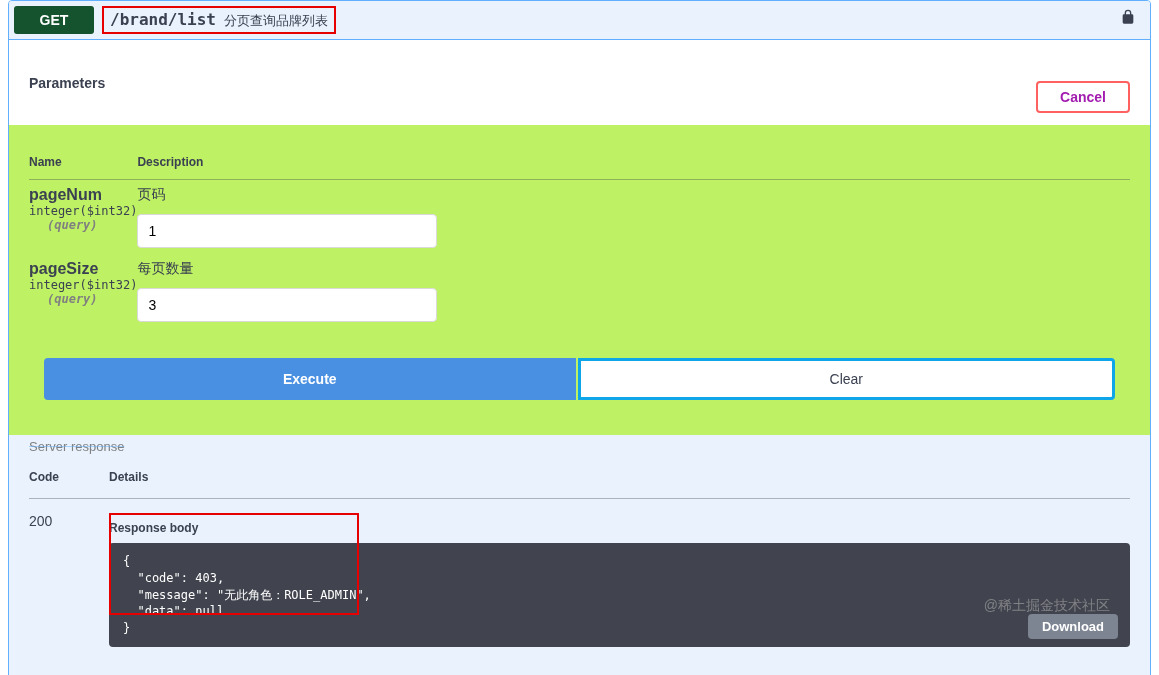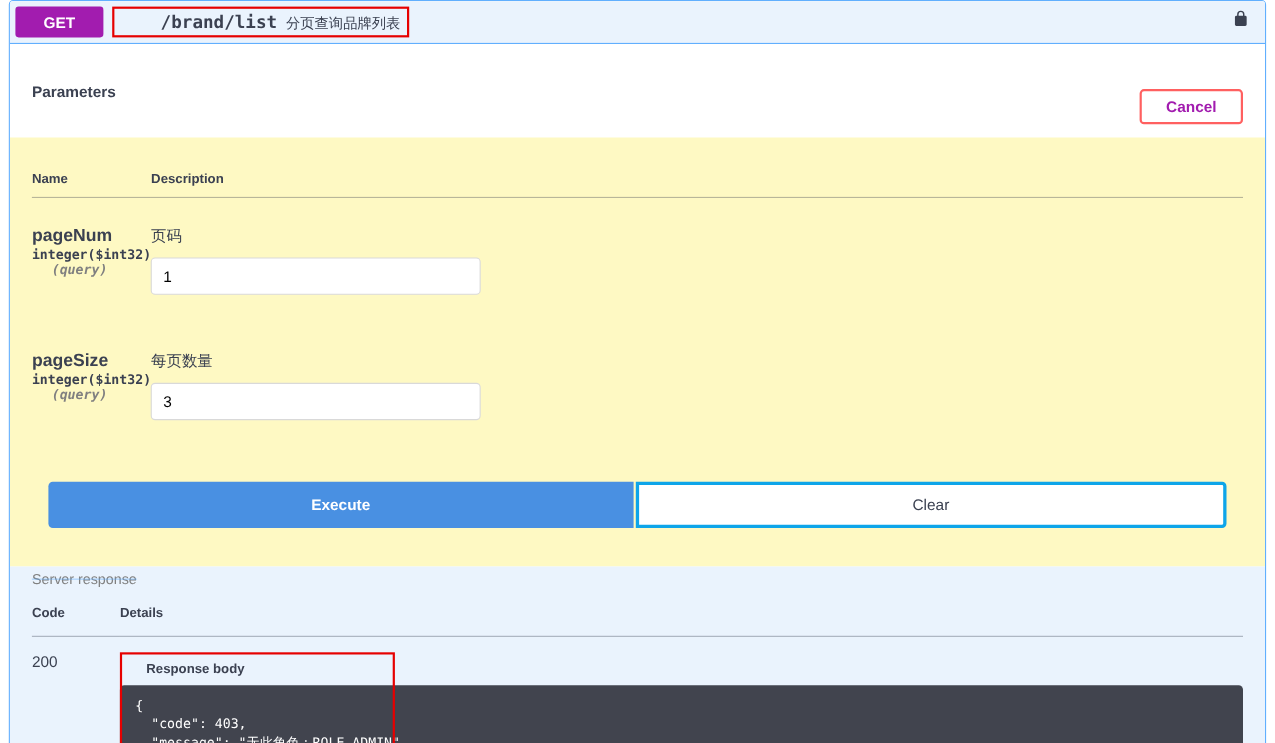--- a/index.html
+++ b/index.html
@@ -1,53 +1,53 @@
 <!DOCTYPE html>
 <html><head>
   <meta charset="utf-8">
   <style>
     * { box-sizing: border-box; margin: 0; padding: 0; }
     body { font-family: -apple-system, BlinkMacSystemFont, "Segoe UI", Helvetica, Arial, sans-serif; background: #fff; font-size: 14px; color: #3b4151; }
     .opblock { border: 1px solid #61affe; border-radius: 4px; margin: 0 8px; background: #fff; overflow: hidden; }
     .opblock-summary { display: flex; align-items: center; padding: 5px; background: #eaf3fd; border-bottom: 1px solid #61affe; cursor: pointer; position: relative; }
-    .method-badge { background: #a21caf; color: #fff; font-weight: 700; padding: 6px 15px; border-radius: 3px; min-width: 80px; text-align: center; font-size: 14px; }
+    .method-badge { background: #14532d; color: #fff; font-weight: 700; padding: 6px 15px; border-radius: 3px; min-width: 80px; text-align: center; font-size: 14px; }
     .path-box { border: 2px solid #e60000; padding: 2px 6px; margin-left: 8px; display: inline-flex; align-items: baseline; gap: 8px; }
-    .path-text { font-family: monospace; font-weight: 600; font-size: 16px; color: #3b4151; margin-left: 36px; }
+    .path-text { font-family: monospace; font-weight: 600; font-size: 16px; color: #3b4151; }
     .path-desc { font-size: 13px; color: #3b4151; }
     .lock { position: absolute; right: 14px; top: 8px; font-size: 16px; }
     .section-header { display: flex; justify-content: space-between; align-items: center; padding: 12px 20px; background: #fff; }
     .section-title { font-weight: 700; font-size: 14px; color: #3b4151; }
     .cancel-btn { border: 2px solid #ff6060; color: #a21caf; background: transparent; padding: 6px 22px; border-radius: 4px; font-weight: 700; cursor: pointer; font-size: 14px; margin-top: 29px; }
-    .params-body { background: #fef9c3; padding: 20px; }
+    .params-body { background: #bef264; padding: 20px; }
     .params-table { width: 100%; border-collapse: collapse; }
     .params-table th { text-align: left; font-size: 12px; font-weight: 700; color: #3b4151; padding: 10px 0; border-bottom: 1px solid rgba(59,65,81,0.2); }
-    .params-table td { padding: 26px 0; vertical-align: top; }
+    .params-table td { padding: 6px 0; vertical-align: top; }
     .param-name-cell { width: 90px; padding-right: 0px; }
     .param-name { font-weight: 700; font-size: 16px; color: #3b4151; }
-    .param-type { font-weight: 700; font-size: 12px; color: #3b4151; font-family: monospace; }
+    .param-type { font-weight: 400; font-size: 12px; color: #3b4151; font-family: monospace; }
     .param-in { font-style: italic; font-weight: 700; font-size: 12px; color: #808080; font-family: monospace; margin-left: 18px; }
     .param-desc { font-size: 14px; color: #3b4151; margin-bottom: 10px; }
     .param-input { width: 300px; padding: 8px 10px; border: 1px solid #d9d9d9; border-radius: 4px; font-size: 14px; background: #fff; }
     .action-row { display: flex; gap: 2px; padding: 30px 15px 15px 15px; }
     .execute-btn { flex: 1; background: #4990e2; color: #fff; font-weight: 700; padding: 10px; border: none; cursor: pointer; border-radius: 4px 0 0 4px; font-size: 14px; }
     .clear-btn { flex: 1; background: #fff; color: #3b4151; font-weight: 400; padding: 10px; border: 3px solid #0ea5e9; cursor: pointer; border-radius: 0 4px 4px 0; font-size: 14px; }
     .responses-header { display: flex; justify-content: space-between; align-items: center; padding: 14px 20px; background: #fff; border-top: 1px solid rgba(97,175,254,0.3);}
     .content-type-wrap { display: flex; align-items: center; gap: 10px; }
     .content-type-label { font-size: 12px; font-weight: 700; }
     .content-type-select { border: 2px solid #41444e; border-radius: 4px; padding: 5px 30px 5px 10px; font-size: 13px; appearance: none; background: #fff; position: relative; min-width:200px; }
     .select-wrap { position: relative; }
     .select-arrow { position: absolute; right: 10px; top: 50%; transform: translateY(-50%); pointer-events: none; font-size: 12px; }
     .response-body-section { background: #eaf3fd; padding: 0 20px 20px 20px; }
     .server-resp { font-size: 13px; color: #808080; padding: 6px 0 0 0; position: relative; top: -2px;}
     .resp-table { width: 100%; border-collapse: collapse; }
     .resp-table th { text-align: left; font-size: 12px; font-weight: 700; padding: 14px 0; border-bottom: 1px solid rgba(59,65,81,0.2); }
     .resp-table td { padding: 14px 0; vertical-align: top; font-size:14px;}
     .code-cell { width: 80px; }
     .response-body-box { border: 2px solid #e60000; display: inline-block; padding-bottom: 8px; width: 250px; position: absolute; z-index: 5; pointer-events: none; height: 102px;}
-    .response-body-label { font-weight: 700; font-size: 12px; padding: 8px 0 8px 24px; color: #3b4151; }
+    .response-body-label { font-weight: 700; font-size: 12px; padding: 8px 0 8px 0; color: #3b4151; }
     .code-block { background: #41444e; color: #fff; font-family: Consolas, monospace; font-size: 12px; border-radius: 4px; position: relative; width:100%; padding: 10px 14px; white-space: pre; line-height: 1.4; min-height: 60px;}
     .download-btn { position: absolute; right: 12px; bottom: 8px; background: #7d8492; border: none; color: #fff; font-weight: 700; padding: 5px 14px; border-radius: 4px; font-size: 13px; cursor: pointer; }
     .watermark { position: absolute; right: 20px; bottom: 32px; color: rgba(170,170,170,0.6); font-size: 14px; z-index: 10; }
     .details-wrap { position: relative; width: 100%;}
   </style>
 </head>
 <body>
 
 <div class="opblock">
 

